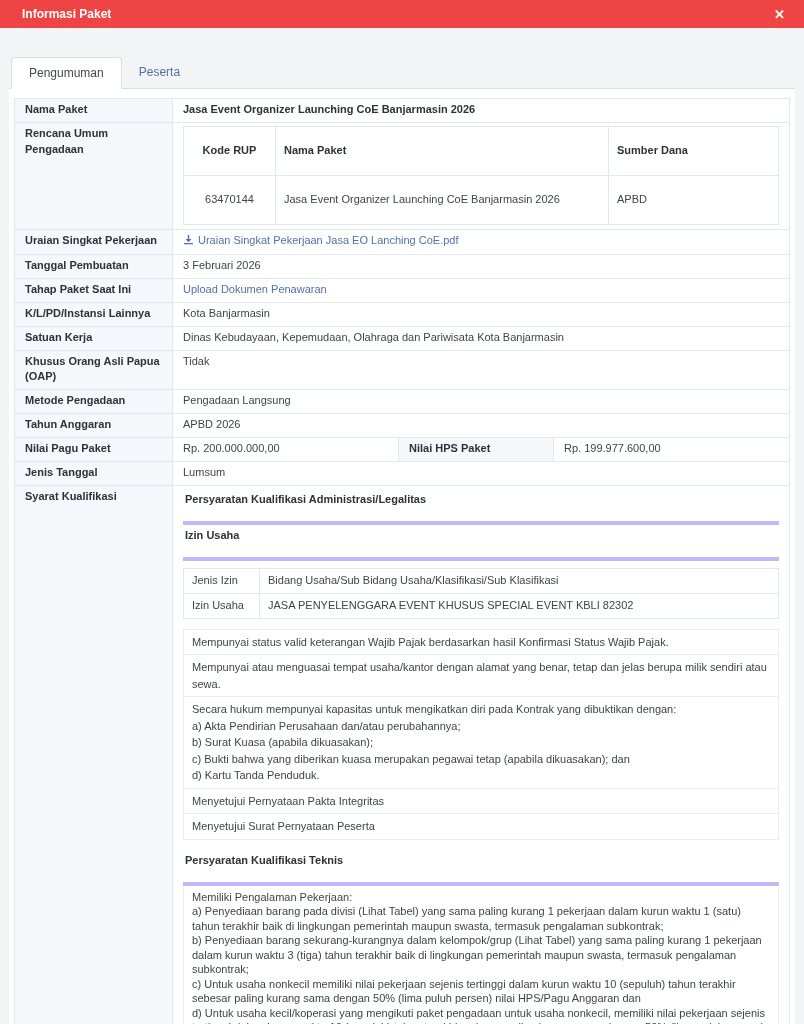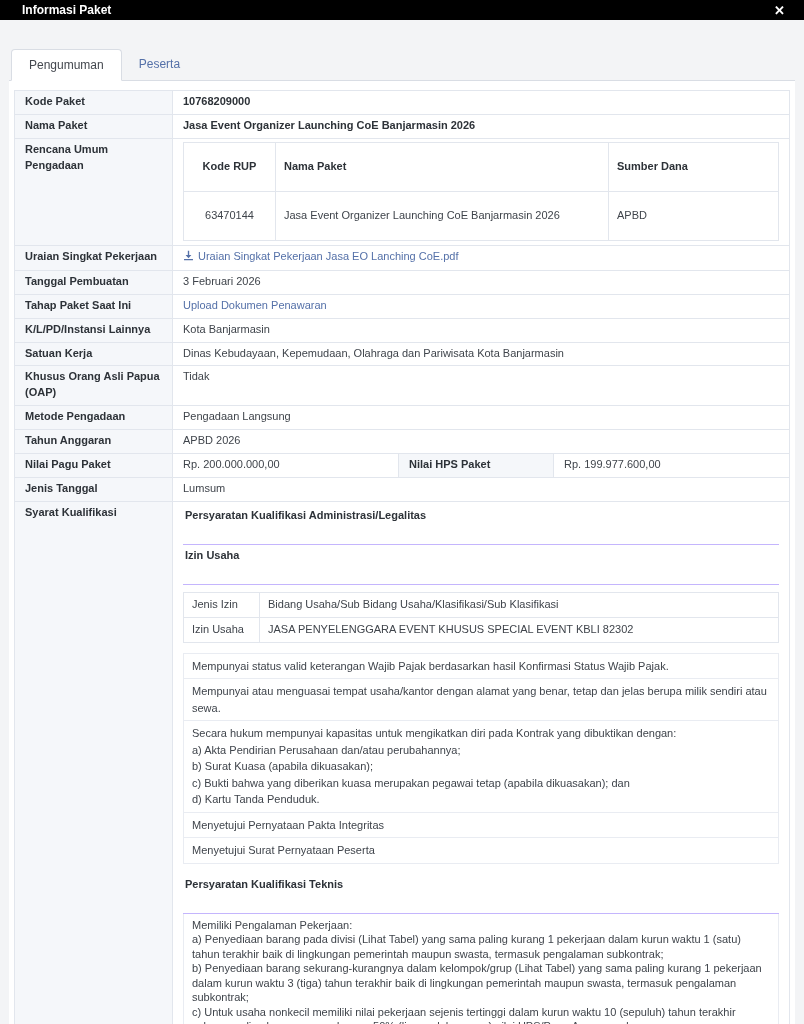--- a/index.html
+++ b/index.html
@@ -1,19 +1,19 @@
 <!DOCTYPE html>
 <html><head>
 <meta charset="utf-8">
 <style>
   * { box-sizing: border-box; margin: 0; padding: 0; }
   html, body { width: 804px; height: 1024px; overflow: hidden; }
   body { background: #f3f4f6; font-family: "Liberation Sans", sans-serif; color: #3f444b; }
 
-  .modal-header { height: 20px; background: #000000; color: #fff; display: flex; align-items: center;
+  .modal-header { height: 28px; background: #ef4444; color: #fff; display: flex; align-items: center;
     justify-content: space-between; padding: 0 19px 0 22px; font-size: 12px; font-weight: bold; }
   .close-btn { font-size: 13px; font-weight: bold; cursor: pointer; line-height: 1; }
 
   .container { margin: 29px 9px 0 9px; }
   .tabs { display: flex; border-bottom: 1px solid #d9dde4; padding-left: 2px; }
   .tab { padding: 8px 17px; font-size: 12px; color: #5470a8; cursor: pointer; }
   .tab.active { background: #fff; color: #43474e; border: 1px solid #d9dde4; border-bottom: 1px solid #fff;
     border-radius: 4px 4px 0 0; margin-bottom: -1px; }
 
   .tab-content { background: #fff; padding: 9px 5px 26px 5px; }
@@ -25,21 +25,21 @@
   .bold { font-weight: bold; color: #2d3238; }
   .lnk { color: #5470a8; text-decoration: none; cursor: pointer; }
   td.cell-table { padding: 4px 4px 5px 4px; }
 
   table.inner { width: 100%; border-collapse: collapse; font-size: 11px; }
   table.inner th, table.inner td { border: 1px solid #e2e6ed; padding: 16px 8px; text-align: left; }
   table.inner th { font-weight: bold; color: #2d3238; }
   table.inner.compact th, table.inner.compact td { padding: 4px 8px; }
   .ctr { text-align: center !important; }
 
-  .sq-h { font-weight: bold; color: #2d3238; padding: 3px 2px 20px 2px; border-bottom: 1px solid #c4b5fd; }
+  .sq-h { font-weight: bold; color: #2d3238; padding: 3px 2px 13px 2px; border-bottom: 4px solid #c4b5fd; }
   .sq-gap { height: 10px; }
   .sq-item { border: 1px solid #e9ecf2; margin-top: -1px; padding: 4px 8px; white-space: pre-line; line-height: 1.5; }
   .sq-item.first { margin-top: 0; }
   .sq-item.long { line-height: 1.32; }
   .izin-tbl { margin-top: 7px; }
 
   .dl-icon { display: inline-block; vertical-align: -1px; margin-right: 4px; }
   .bullet { font-size: 8px; margin-right: 7px; vertical-align: 1px; color: #2d3238; }
 </style>
 </head>
@@ -58,24 +58,20 @@
 
   <div class="tab-content">
     <table class="info">
       <colgroup>
           <col style="width:158px">
           <col style="width:226px">
           <col style="width:155px">
           <col>
         </colgroup>
       <tbody>
-        <tr>
-          <td class="lbl">Kode Paket</td>
-          <td colspan="3" class="bold">10768209000</td>
-        </tr>
         <tr>
           <td class="lbl">Nama Paket</td>
           <td colspan="3" class="bold">Jasa Event Organizer Launching CoE Banjarmasin 2026</td>
         </tr>
         <tr>
           <td class="lbl">Rencana Umum Pengadaan</td>
           <td colspan="3" class="cell-table">
             <table class="inner">
               <colgroup>
                   <col style="width:92px">

